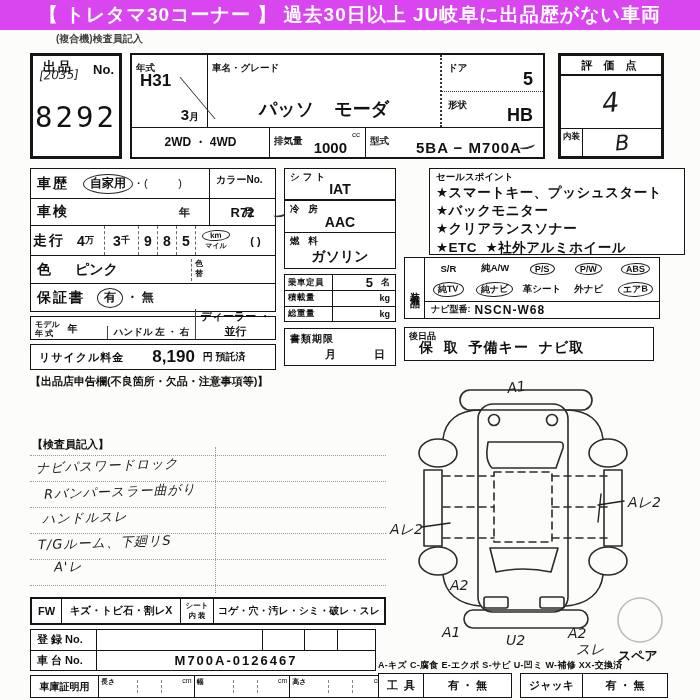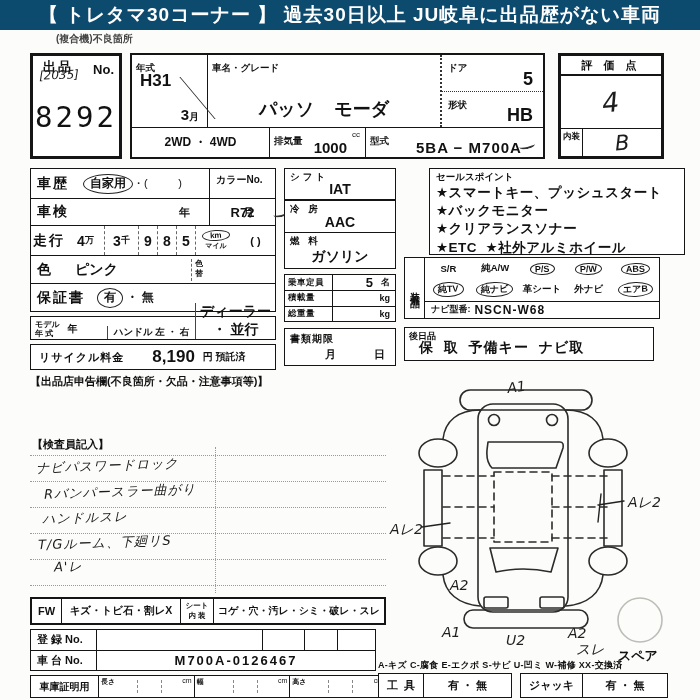--- a/index.html
+++ b/index.html
@@ -2,21 +2,21 @@
 <html><head>
 <meta charset="utf-8">
 <style>
   * { margin:0; padding:0; box-sizing:border-box; }
   html,body { background:#e8e8e6; }
   body { font-family:"Liberation Sans","DejaVu Sans",sans-serif; color:#111; }
   .sheet { position:relative; width:700px; height:700px; background:#fcfcfa; overflow:hidden; }
   .abs { position:absolute; }
 
   
-  .banner { left:0; top:0; width:700px; height:30px; background:#0c4a6e; color:#fff;
+  .banner { left:0; top:0; width:700px; height:30px; background:#d946ef; color:#fff;
             display:flex; align-items:center; justify-content:center;
             font-size:19px; font-weight:bold; letter-spacing:1px; white-space:pre; }
   .paper-note { left:56px; top:32px; font-size:10px; color:#444; font-weight:bold; }
 
   .box { border:1.5px solid #151515; background:#fff; }
   .thick { border-width:3px; }
   .lbl { font-size:9.5px; font-weight:bold; color:#111; }
 
   
   .lot { left:30px; top:53px; width:92px; height:106px; }
@@ -85,21 +85,21 @@
   .colorno-cell .l { position:absolute; left:6px; top:4px; font-size:10px; font-weight:bold; }
   .colorno-cell .v { position:absolute; left:0; right:0; bottom:5px; text-align:center; font-size:13px; font-weight:bold; }
   .r-color .cv { margin-left:22px; font-size:14px; font-weight:bold; }
   .colorchg { position:absolute; right:70px; top:3px; width:14px; font-size:8px; font-weight:bold; line-height:1.25; border-left:1px dashed #666; padding-left:3px; height:22px; }
   .r-war .v { margin-left:12px; font-size:12px; font-weight:bold; }
 
   .modelrow { left:30px; top:316px; width:246px; height:24px; display:flex; align-items:flex-end; }
   .modelrow .a { width:76px; font-size:8px; font-weight:bold; padding-left:4px; line-height:1.2; display:flex; align-items:center; gap:8px; }
   .modelrow .a .yy { font-size:10px; }
   .modelrow .b { width:88px; font-size:9.5px; font-weight:bold; border-left:1px solid #444; text-align:center; }
-  .modelrow .c { flex:1; font-size:14px; font-weight:bold; border-left:1px solid #444; text-align:center; }
+  .modelrow .c { flex:1; font-size:11px; font-weight:bold; border-left:1px solid #444; text-align:center; }
 
   .recycle { left:30px; top:344px; width:246px; height:26px; display:flex; align-items:center; padding:0 8px; }
   .recycle .t { font-size:11px; font-weight:bold; letter-spacing:1px; }
   .recycle .v { font-size:17px; font-weight:bold; margin-left:28px; }
   .recycle .u { font-size:10px; font-weight:bold; margin-left:8px; }
   .decl { left:30px; top:374px; font-size:11px; font-weight:bold; }
 
   
   .m-box { left:284px; width:112px; }
   .m-shift { top:168px; height:32px; } .m-ac { top:199.5px; height:33px; } .m-fuel { top:232px; height:37px; }
@@ -172,21 +172,21 @@
 
   svg text.an { font-family:"DejaVu Sans",sans-serif; font-style:italic; font-size:14px; fill:#1f1f1f; }
   svg text.spare-t { font-family:"Liberation Sans",sans-serif; font-weight:bold; font-size:13px; fill:#111; }
 </style>
 </head>
 <body>
 
 <div class="sheet">
 
   <div class="abs banner">【 トレタマ30コーナー 】 過去30日以上 JU岐阜に出品歴がない車両</div>
-  <div class="abs paper-note">(複合機)不良箇所</div>
+  <div class="abs paper-note">(複合機)検査員記入</div>
 
   <div class="abs box thick lot">
     <div class="lot-top">
       <span class="lot-deh">出品</span>
       <span class="lot-stamp hw">[2035]</span>
       <span class="lot-no">No.</span>
     </div>
     <div class="lot-num">8292</div>
   </div>
 

